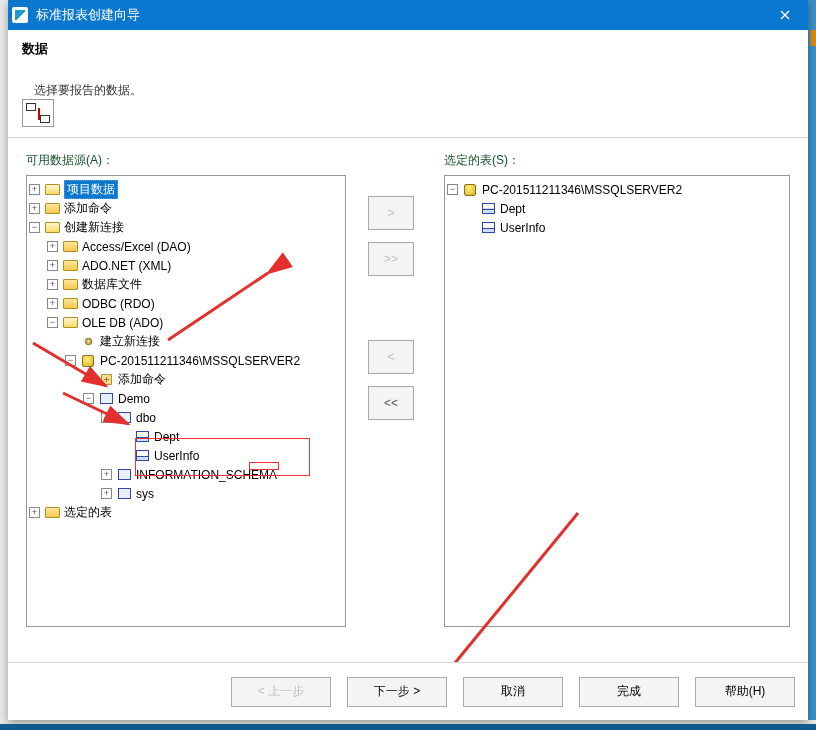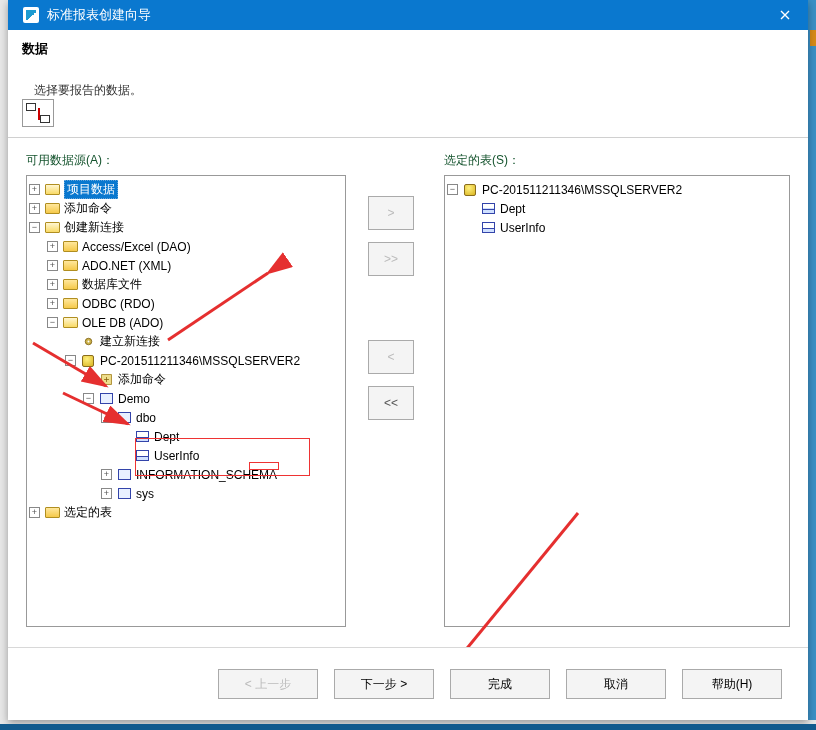--- a/index.html
+++ b/index.html
@@ -1,18 +1,18 @@
 <!DOCTYPE html>
 <html><head>
 <meta charset="utf-8">
 <style>
 * { margin: 0; padding: 0; box-sizing: border-box; font-family: "Microsoft YaHei", Tahoma, sans-serif; font-size: 12px; }
 body { background: #e8e8e8; width: 816px; height: 730px; position: relative; overflow: hidden; }
 .window { position: absolute; left: 8px; top: 0; width: 800px; height: 720px; background: #fff; box-shadow: 0 3px 8px rgba(0,0,0,0.35); }
-.titlebar { height: 30px; background: #0a78cf; color: #fff; display: flex; align-items: center; padding: 0 0 0 15px; }
+.titlebar { height: 30px; background: #0a78cf; color: #fff; display: flex; align-items: center; padding: 0 0 0 4px; }
 .title-icon { width: 16px; height: 16px; background: #fff; border-radius: 2px; margin-right: 8px; position: relative; }
 .title-icon::after { content: ''; position: absolute; inset: 3px; background: linear-gradient(135deg,#1d9bd1 60%,#fff 60%); }
 .title-text { flex: 1; font-size: 13px; }
 .close-btn { width: 46px; height: 30px; display: flex; align-items: center; justify-content: center; color: #fff; cursor: pointer; }
 .close-btn svg { width: 10px; height: 10px; }
 .header-panel { padding: 10px 14px 10px 14px; border-bottom: 1px solid #d0d0d0; display:flex; align-items:flex-start; background:#fff;flex-direction:column; }
 .header-text { flex:1; }
 .header-title { font-weight: bold; font-size: 13px; margin-bottom: 4px; }
 .header-sub { font-size: 12px; color: #333; padding-left: 12px; margin-top: 24px; }
 .header-icon { width: 32px; height: 28px; border: 1px solid #999; background:#fff; position:relative; }
@@ -38,21 +38,21 @@
 .table-ico { width:13px; height:11px; border:1px solid #3344aa; background: linear-gradient(#fff 50%,#cfe0ff 0); position:relative;}
 .table-ico::before { content:''; position:absolute; left:0; right:0; top:50%; height:1px; background:#3344aa;}
 .schema-ico { width:13px; height:11px; border:1px solid #3344aa; background:#e8f0ff;}
 .lbl { cursor:default; }
 .lbl.sel { background:#0a78cf; color:#fff !important; padding:0 2px; border:1px dotted #66a5da; }
 .highlight-box { position:absolute; border:1px solid #e33; pointer-events:none; }
 .mid-buttons { position:absolute; left:360px; top:58px; display:flex; flex-direction:column; gap:12px; }
 .mid-buttons .gap { height:40px; }
 .sq-btn { width:46px; height:34px; border:1px solid #aaa; background:#f4f4f4; color:#555; cursor:pointer; display:flex; align-items:center; justify-content:center; font-size:12px;}
 .sq-btn.disabled { color:#bbb; cursor:default; }
-.footer { position:absolute; left:0; right:0; bottom:0; height:73px; border-top:1px solid #d8d8d8; display:flex; align-items:center; justify-content:flex-end; gap:16px; padding-right:26px; background:#fff;}
+.footer { position:absolute; left:0; right:0; bottom:0; height:58px; border-top:1px solid #d8d8d8; display:flex; align-items:center; justify-content:flex-end; gap:16px; padding-right:13px; background:#fff;}
 .footer button { width:100px; height:30px; border:1px solid #aaa; background:#f4f4f4; cursor:pointer; font-size:12px;}
 .footer button.disabled { color:#bbb; cursor:default;}
 .arrow { position:absolute; pointer-events:none; }
 .arrow svg { overflow:visible; }
 .bg-strip { position:absolute; left:0; bottom:-6px; width:816px; height:12px; background:#125a8d; }
 .bg-right { position:absolute; right:0; top:0; width:8px; height:720px; background:#3b90c6; }
 .orange { position:absolute; right:0; top:30px; width:6px; height:16px; background:#d78a17;}
 </style>
 </head>
 <body>
@@ -366,19 +366,19 @@
             </marker>
           </defs>
           <line x1="170" y1="5" x2="10" y2="200" stroke="#e52f2f" stroke-width="3" marker-end="url(#ah4)"></line>
         </svg>
     </div>
   </div>
 
   <div class="footer">
     <button class="disabled"><span>&lt; 上一步</span></button>
     <button><span>下一步 &gt;</span></button>
+    <button><span>取消</span></button>
     <button><span>完成</span></button>
-    <button><span>取消</span></button>
     <button><span>帮助(H)</span></button>
   </div>
 </div>
 
 <div class="bg-strip"></div>
 
 </body></html>

